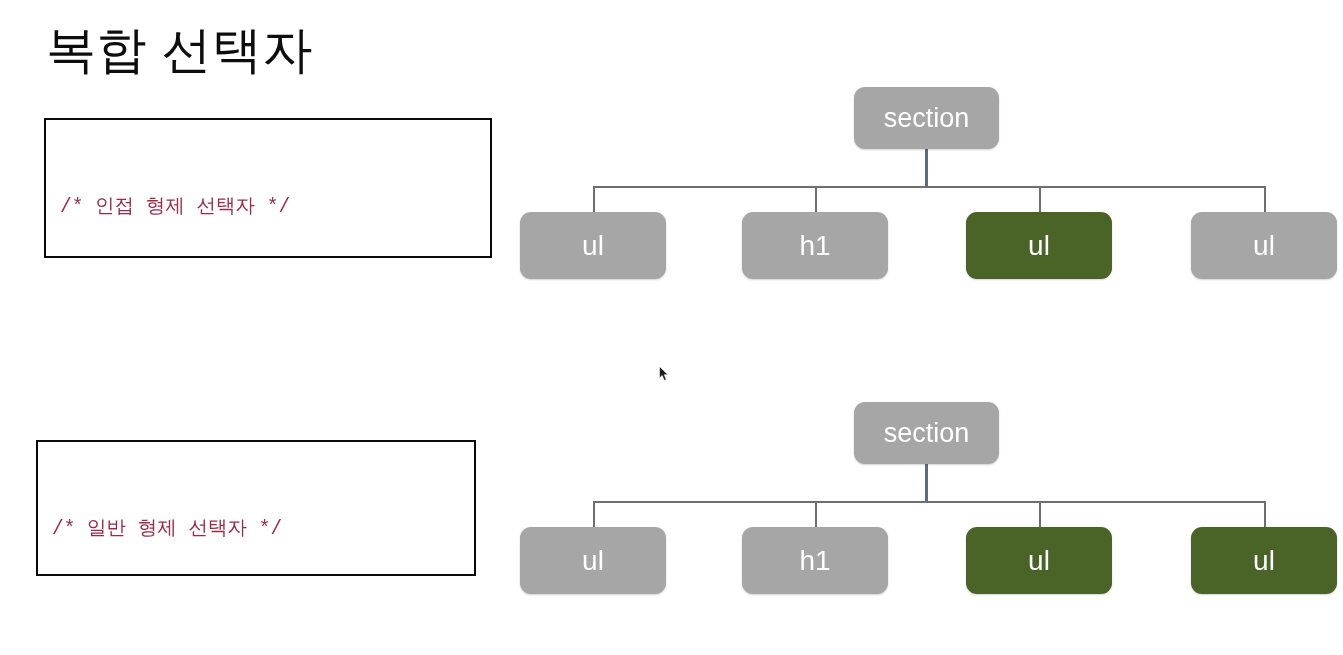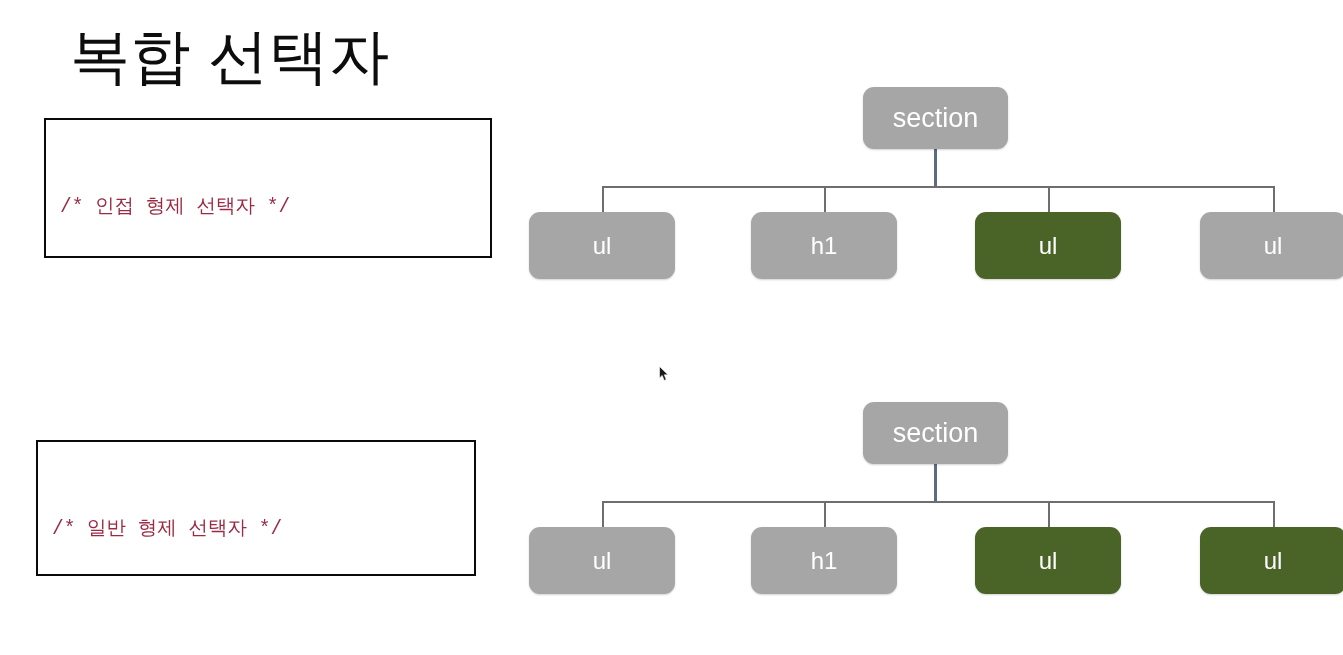--- a/index.html
+++ b/index.html
@@ -14,27 +14,26 @@
     overflow: hidden;
     font-family: "Liberation Sans", sans-serif;
     -webkit-font-smoothing: antialiased;
   }
 
   
   #slide-title {
     position: absolute;
     left: 46px;
     top: 22px;
-    font-size: 60px;
+    font-size: 50px;
     line-height: 1.15;
     font-weight: 400;
     color: #0d0d0d;
     letter-spacing: 0.5px;
     white-space: nowrap;
-    margin-left: 24px;
   }
 
   
   .code-box {
     position: absolute;
     box-sizing: border-box;
     background: #ffffff;
     border: 2px solid #0a0a0a;
     font-family: "Liberation Mono", monospace;
     font-size: 19.5px;
@@ -55,21 +54,21 @@
     width: 440px;
     height: 136px;
     margin-top: 7px;
   }
   .code-line { display: block; height: 31px; }
   .tok-comment  { color: #9b2b45; }
 
   
   .diagram {
     position: absolute;
-    left: 17px;
+    left: 8px;
     width: 1084px;
   }
   #diagram-adjacent { top: 0; height: 330px; }
   #diagram-general  { top: 315px; height: 340px; }
 
   .node {
     position: absolute;
     box-sizing: border-box;
     border-radius: 11px;
     display: flex;
@@ -84,21 +83,21 @@
   .node.green { background: #4a6327; }
 
   .node-root {
     width: 145px;
     height: 62px;
     font-size: 27px;
   }
   .node-child {
     width: 146px;
     height: 67px;
-    font-size: 24px;
+    font-size: 28px;
   }
 
   .connector { position: absolute; }
   .connector.h {
     height: 2px;
     background: #6e6e6e;
   }
   .connector.v {
     width: 2px;
     background: #6e6e6e;

